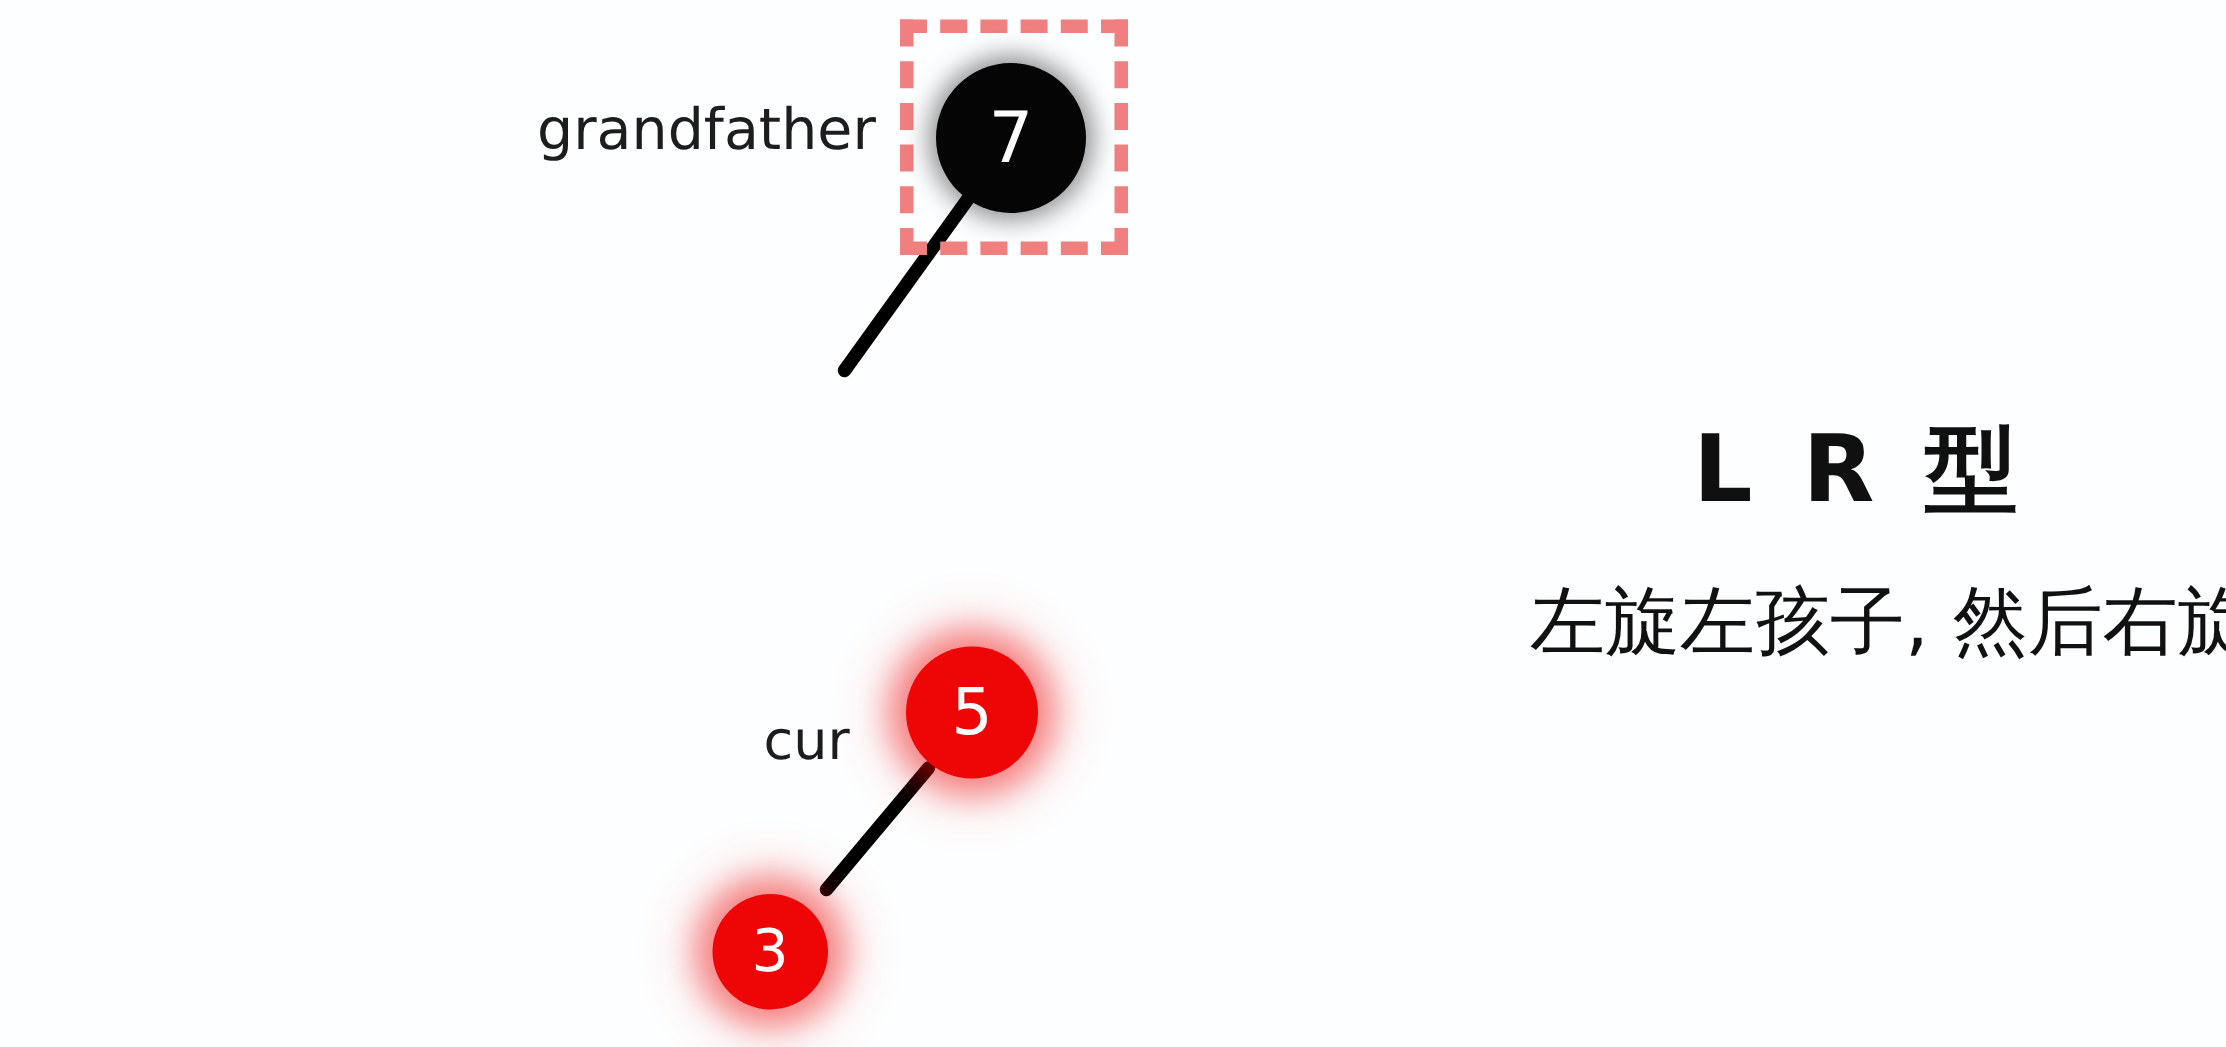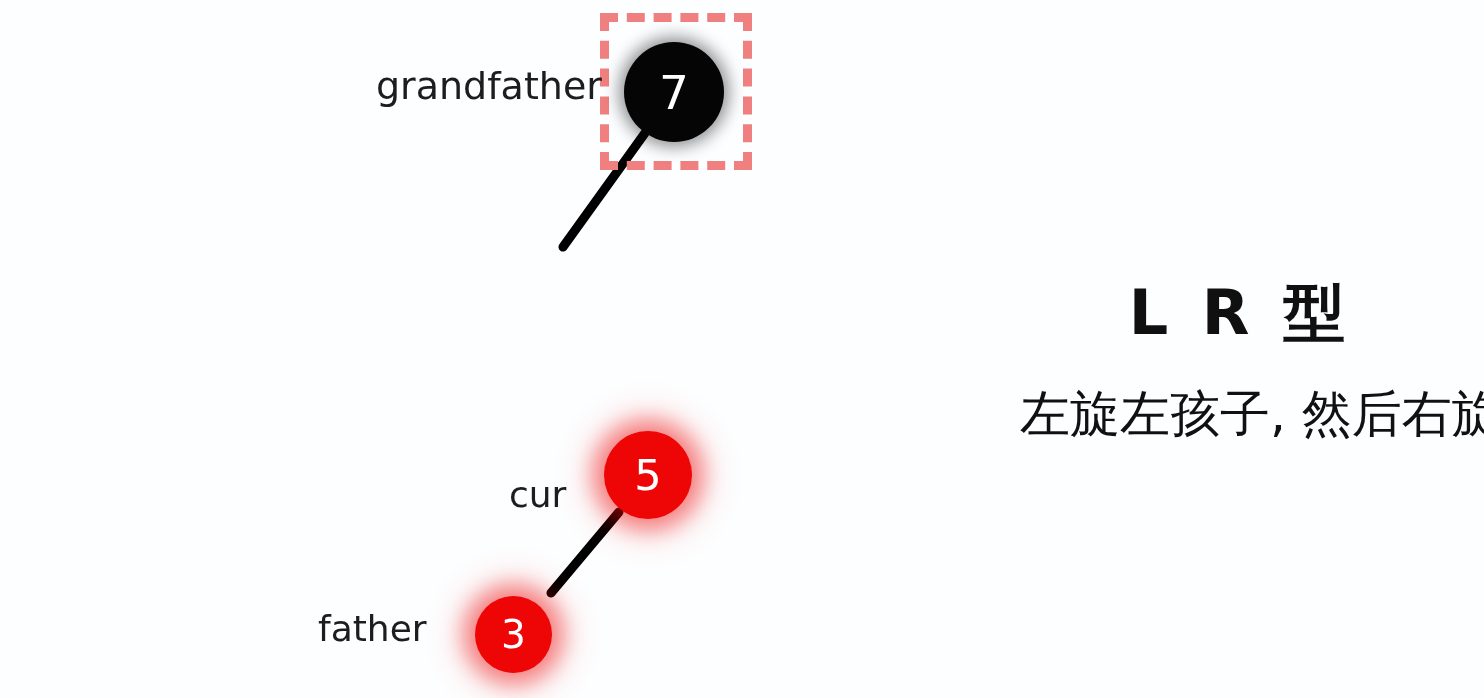--- a/index.html
+++ b/index.html
@@ -76,21 +76,21 @@
 
   
   .side-label {
     position: absolute;
     color: #1d1d1d;
     font-family: "DejaVu Sans", "Liberation Sans", sans-serif;
     white-space: nowrap;
     user-select: none;
   }
   #label-grandfather {
-    left: 376px; top: 64px;
+    left: 358px; top: 64px;
     font-size: 38px;
   }
   #label-cur {
     left: 509px; top: 450px;
     font-size: 36px;
     margin-top: 24px;
   }
   #label-father {
     left: 318px; top: 608px;
     font-size: 36px;
@@ -154,20 +154,19 @@
   <div id="label-grandfather" class="side-label">grandfather</div>
 
   <div id="node-cur" class="node node-red">
     <span class="node-label-text">5</span>
   </div>
   <div id="label-cur" class="side-label">cur</div>
 
   <div id="node-father" class="node node-red">
     <span class="node-label-text">3</span>
   </div>
-  <div id="label-father" class="side-label">father</div>
 
   <div id="annotation">
     <div id="annotation-title">L R 型</div>
     <div id="annotation-subtitle">左旋左孩子, 然后右旋</div>
   </div>
 
 </div>
 
 </body></html>

